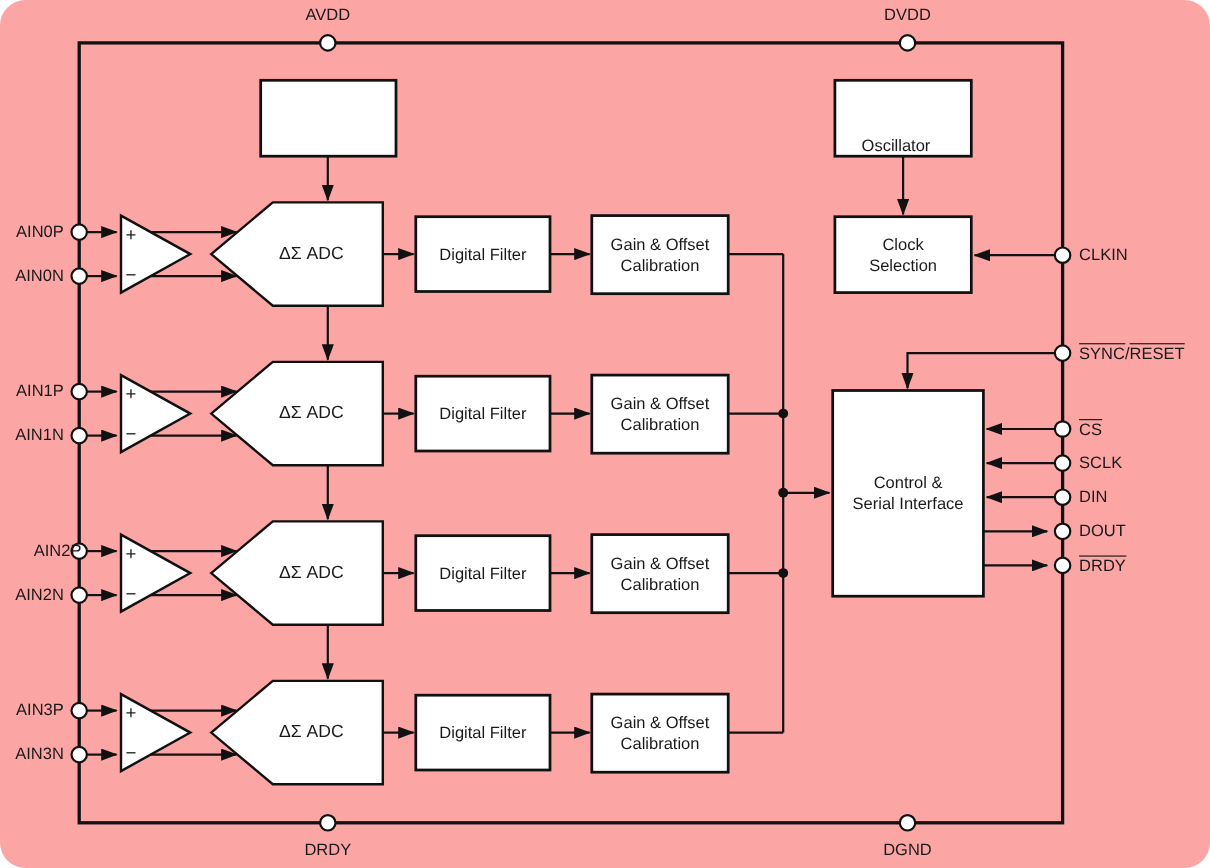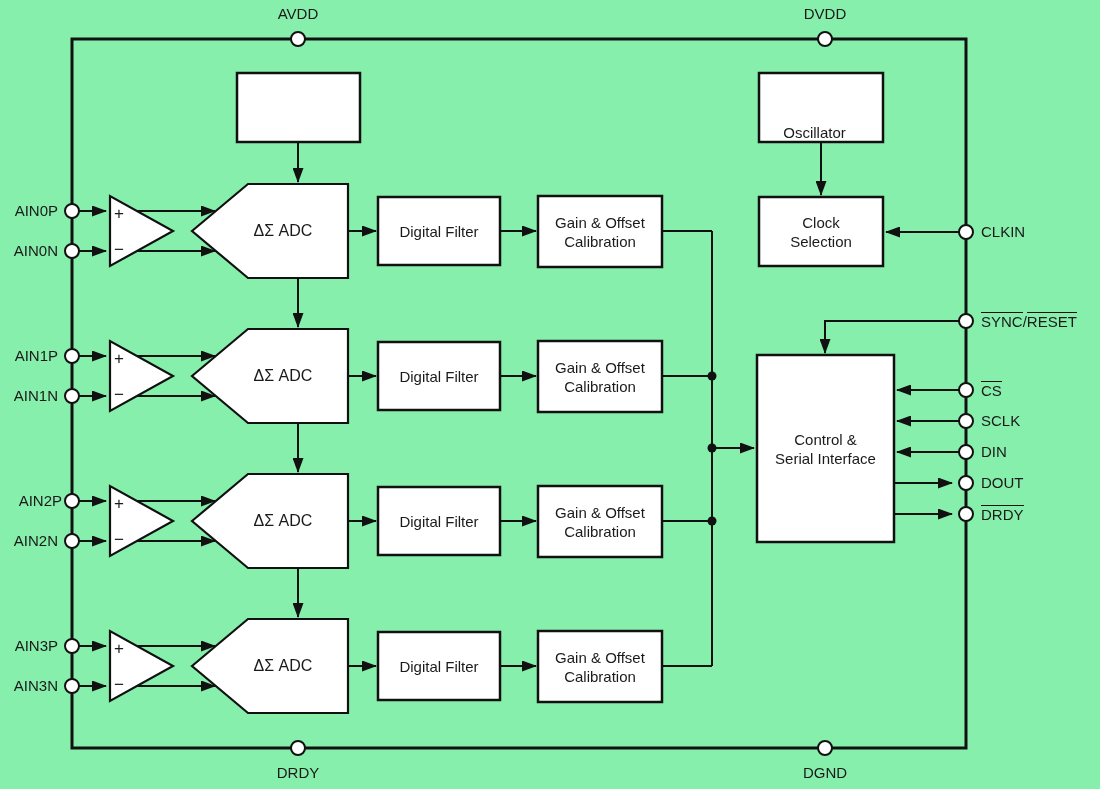--- a/index.html
+++ b/index.html
@@ -1,19 +1,20 @@
 <!DOCTYPE html>
 <html><head>
 <meta charset="utf-8">
 <style>
   html,body { margin:0; padding:0; background:#ffffff; }
   .stage {
-    position:relative; width:1100px; height:789px; background:#86efac;
+    position:relative; width:1100px; height:789px; background:#fca5a5;
     font-family:"Liberation Sans","DejaVu Sans",sans-serif; color:#1a1a1a;
     overflow:hidden;
+    border-radius:23px;
   }
   .stage svg { position:absolute; left:0; top:0; }
   .box   { fill:#ffffff; stroke:#111111; stroke-width:2.5; }
   .shape { fill:#ffffff; stroke:#111111; stroke-width:2.2; }
   .wire  { stroke:#111111; stroke-width:2; fill:none; }
   .border{ fill:none; stroke:#111111; stroke-width:3; }
   .pin   { fill:#ffffff; stroke:#111111; stroke-width:2; }
   .dot   { fill:#111111; stroke:none; }
   .lbl { position:absolute; font-size:15px; line-height:20px; white-space:nowrap; }
   .lbl.rt { text-align:right; }
@@ -117,21 +118,21 @@
 
   <div class="lbl ct" style="left:253px; top:4px; width:90px;">AVDD</div>
   <div class="lbl ct" style="left:780px; top:4px; width:90px;">DVDD</div>
   <div class="lbl ct" style="left:253px; top:763px; width:90px;">DRDY</div>
   <div class="lbl ct" style="left:780px; top:763px; width:90px;">DGND</div>
 
   <div class="lbl rt" style="left:0; top:201px; width:58px;">AIN0P</div>
   <div class="lbl rt" style="left:0; top:241px; width:58px;">AIN0N</div>
   <div class="lbl rt" style="left:0; top:346px; width:58px;">AIN1P</div>
   <div class="lbl rt" style="left:0; top:386px; width:58px;">AIN1N</div>
-  <div class="lbl rt" style="left:4px; top:491px; width:58px;">AIN2P</div>
+  <div class="lbl rt" style="left:16px; top:491px; width:58px;">AIN2P</div>
   <div class="lbl rt" style="left:0; top:531px; width:58px;">AIN2N</div>
   <div class="lbl rt" style="left:0; top:636px; width:58px;">AIN3P</div>
   <div class="lbl rt" style="left:0; top:676px; width:58px;">AIN3N</div>
 
   <div class="pinlbl" style="left:981px; top:223px;"><span class="pin-seg">CLKIN</span></div>
   <div class="pinlbl" style="left:981px; top:312px;"><span class="pin-seg overbar">SYNC</span><span class="pin-seg"> / </span><span class="pin-seg overbar">RESET</span></div>
   <div class="pinlbl" style="left:981px; top:381px;"><span class="pin-seg overbar">CS</span></div>
   <div class="pinlbl" style="left:981px; top:412px;"><span class="pin-seg">SCLK</span></div>
   <div class="pinlbl" style="left:981px; top:443px;"><span class="pin-seg">DIN</span></div>
   <div class="pinlbl" style="left:981px; top:474px;"><span class="pin-seg">DOUT</span></div>

